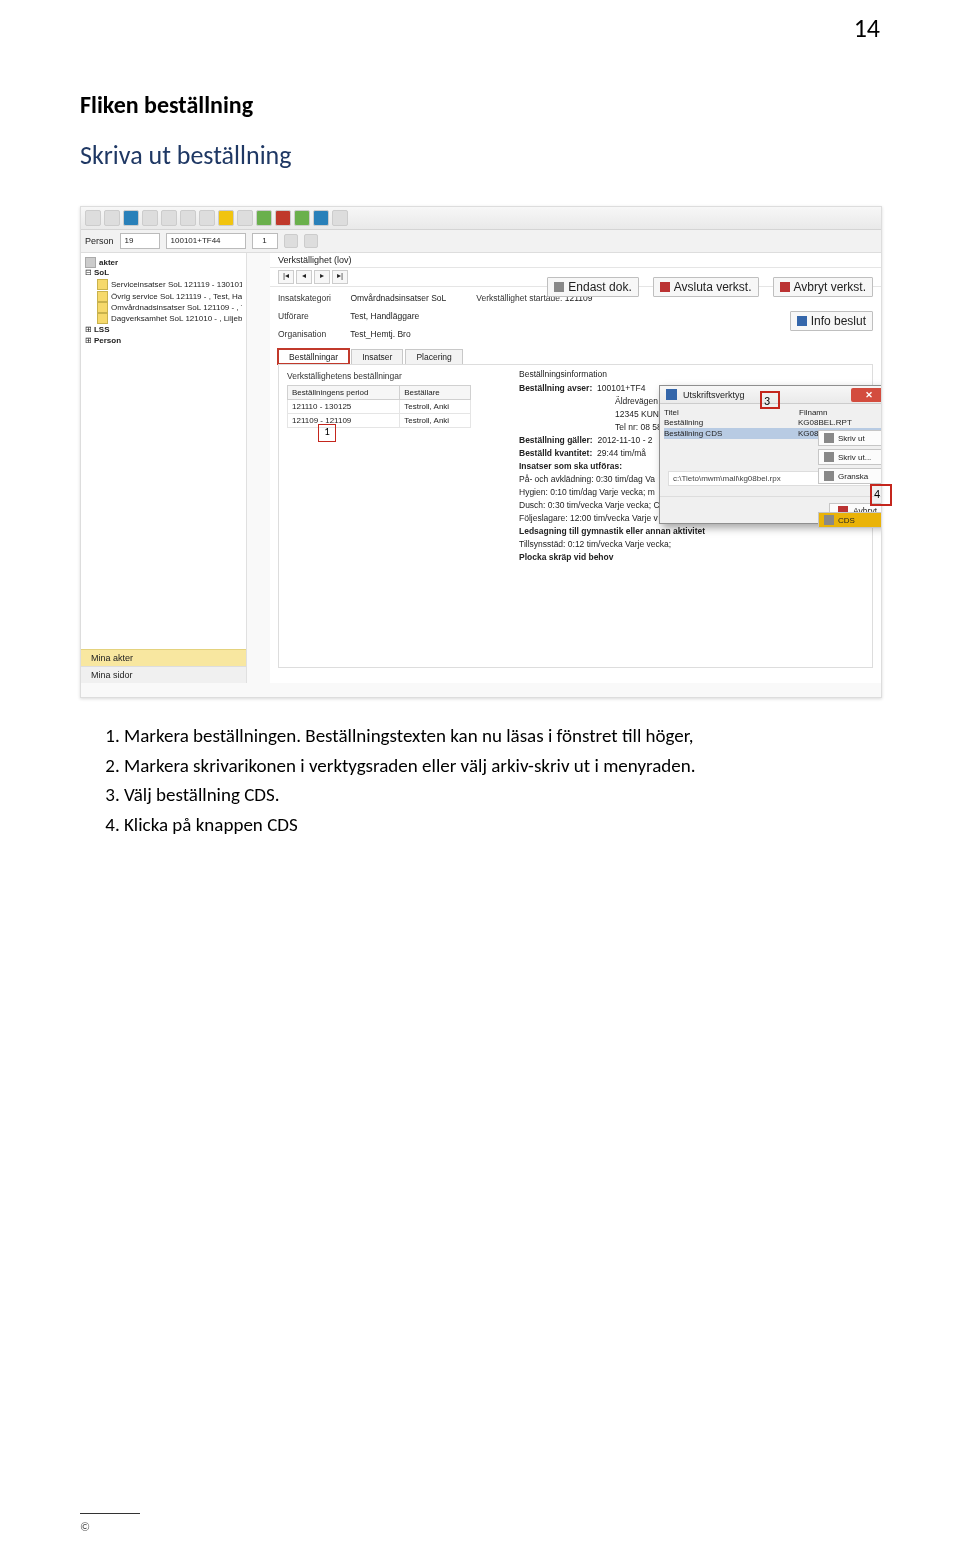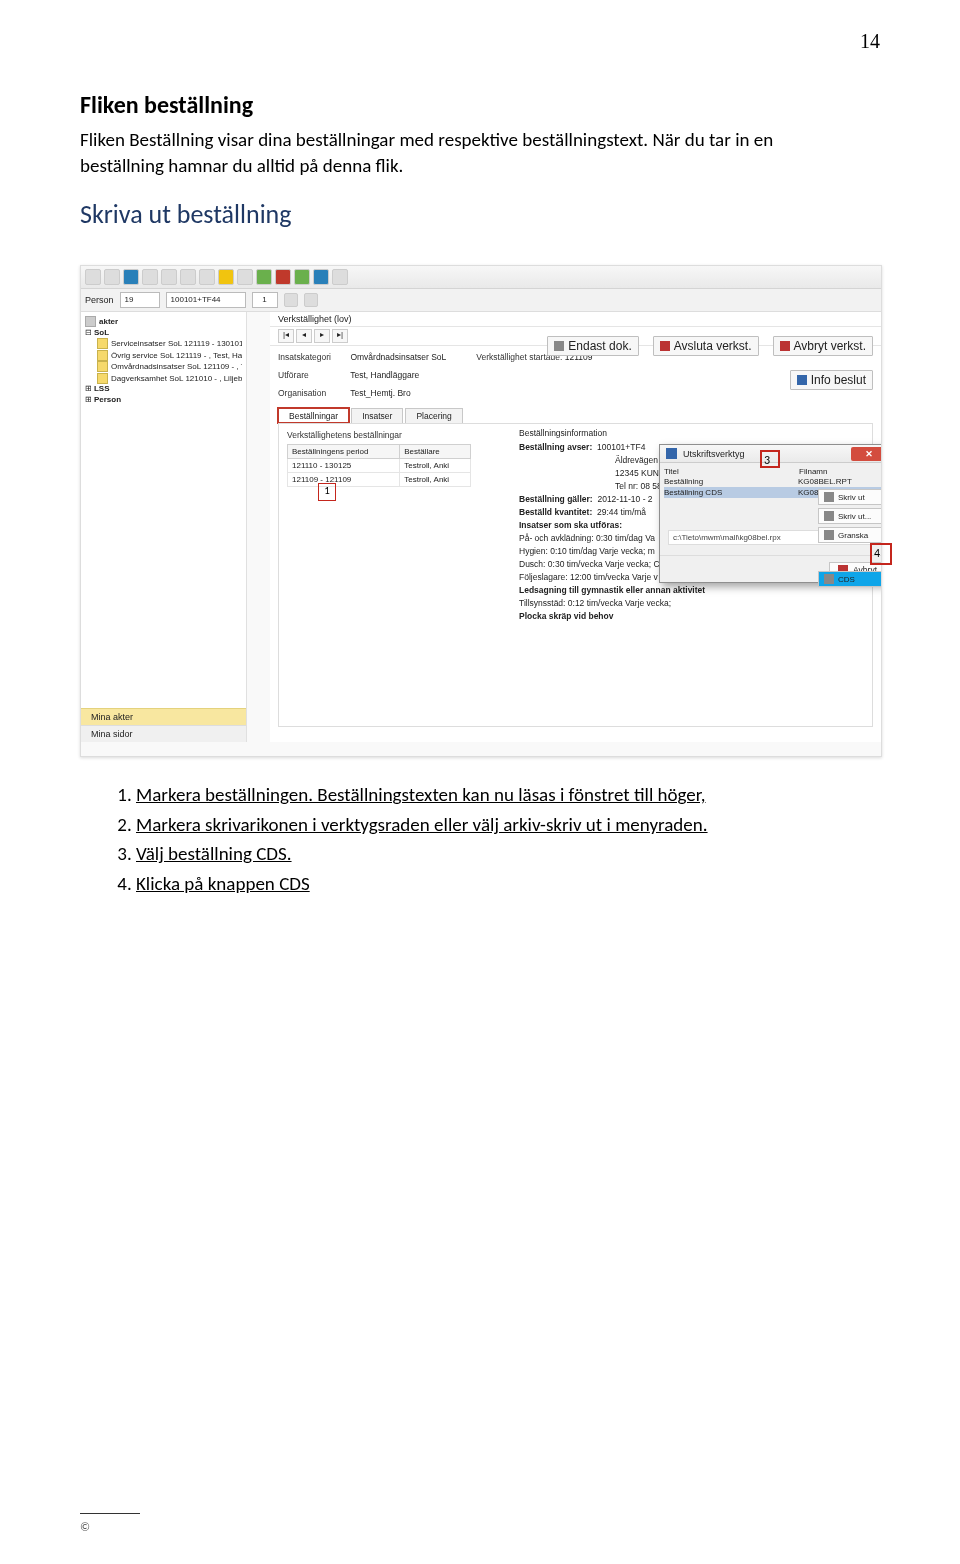--- a/index.html
+++ b/index.html
@@ -11,24 +11,23 @@
     width: 960px;
   }
   .page {
     padding: 60px 70px 40px 80px;
     box-sizing: border-box;
     min-height: 1564px;
     position: relative;
   }
   .page-num {
     position: absolute;
-    top: 30px;
+    top: 12px;
     right: 80px;
-    font-size: 20px;
-    font-family: Liberation Serif, serif;
+    font-size: 26px;
   }
   h2 { font-size: 24px; font-weight: 700; margin: 30px 0 8px; }
   h3 { font-size: 26px; font-weight: 400; margin: 20px 0 8px; color: #1F3864; }
   p.intro { font-size: 19px; line-height: 1.35; margin: 0 0 4px; max-width: 780px; }
 
   
   .shot-wrap { margin-top: 35px; position: relative; width: 800px; }
   .shot {
     width: 800px;
     height: 490px;
@@ -151,21 +150,21 @@
   .dlg-head .c1{width:135px;}
   .dlg-row{display:flex; font-size:8px; padding:1px 0;}
   .dlg-row .c1{width:134px;}
   .dlg-row.sel{background:#b8cbe3;}
   .dlg-btns{position:absolute; right:4px; top:26px; display:flex; flex-direction:column; gap:3px;}
   .dlg-btn{
     border:1px solid #c6c6c6; background:#fcfcfc;
     padding:2px 5px; font-size:8px; display:flex; align-items:center; gap:4px;
     width:56px;
   }
-  .dlg-btn.cds{background:#0ea5e9;}
+  .dlg-btn.cds{background:#eab308;}
   .dlg-bot{display:flex; justify-content:flex-end; padding:6px 4px 4px; border-top:1px solid #ddd;}
   .dlg-avb{border:1px solid #c6c6c6; background:#fcfcfc; padding:2px 8px; font-size:8.5px; display:flex; gap:5px; align-items:center;}
   .dlg-path{font-size:8px; color:#444; padding:2px 4px; background:#fff; border:1px solid #ddd; margin:32px 4px 4px;}
 
   
   .callout{
     position:absolute;
     border:2px solid #c4261d;
     background:transparent;
     font-size:12px; font-weight:400;
@@ -174,36 +173,35 @@
     padding:1px 2px;
     box-sizing:border-box;
   }
   .cNum1{ position:absolute; left:238px; top:218px; border:1px solid #c4261d; width:16px; height:16px; text-align:center; line-height:14px; font-size:11px;}
   .c2box{ left: 3px;  top:  56px; width:18px; height:22px;}
   .c3box{ left: 680px; top: 185px; width:20px; height:18px;}
   .c4box{ left: 790px; top: 278px; width:22px; height:22px;}
 
   
   ol.steps{ font-size:19px; margin:24px 0 0 22px; padding-left:22px; line-height:1.45;}
-  ol.steps li{ margin:2px 12px;text-decoration:underline;}
+  ol.steps li{ margin:2px 0;}
 
   .footer{
     position:absolute; left:80px; bottom:30px;
     font-size:12px; color:#555;
   }
   .footer hr{ width:60px; border:none; border-top:1px solid #333; margin:0 0 6px;}
 </style>
 </head>
 <body>
 
 <div class="page">
   <div class="page-num">14</div>
 
   <h2>Fliken beställning</h2>
-  <p class="intro">Fliken Beställning visar dina beställningar med respektive beställningstext. När du tar in en beställning hamnar du alltid på denna flik.</p>
   <h3>Skriva ut beställning</h3>
 
   <div class="shot-wrap">
 
     <div class="callout c2box">2</div>
     <div class="shot">
 
       <div class="toolbar">
         <span class="tb-ico"></span>
         <span class="tb-ico"></span>

